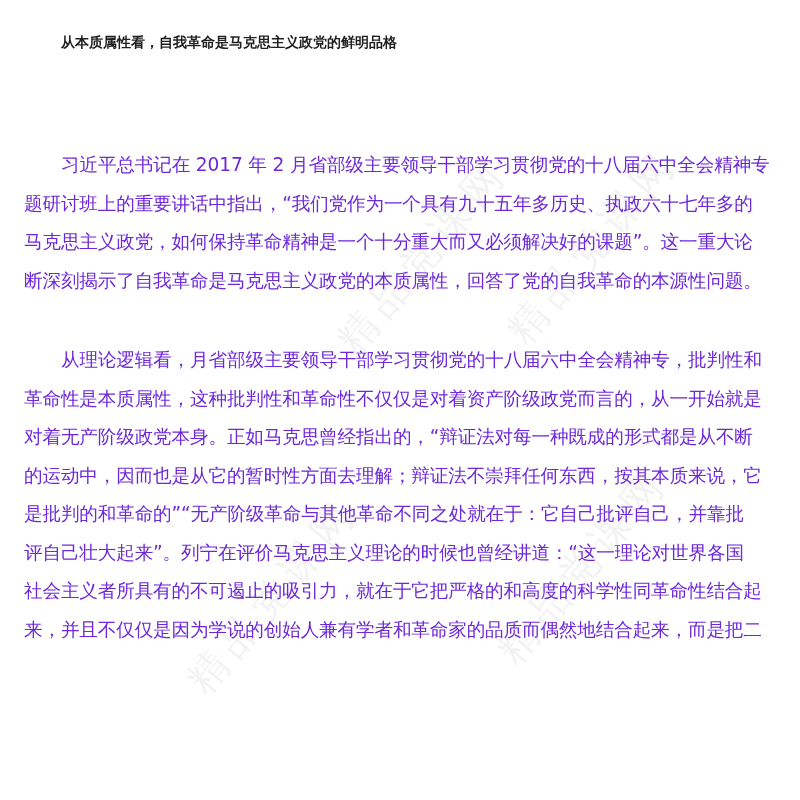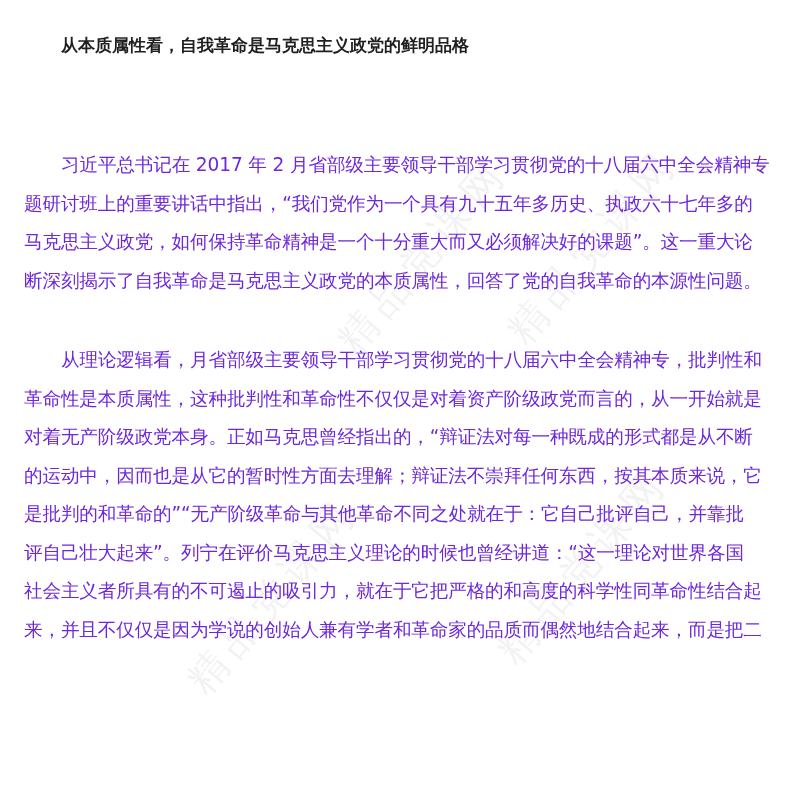--- a/index.html
+++ b/index.html
@@ -18,21 +18,21 @@
     .page {
       position: absolute;
       left: 24px;
       top: 0;
       width: 760px;
     }
     .title {
       position: absolute;
       left: 37px;
       top: 34px;
-      font-size: 17px;
+      font-size: 14px;
       font-weight: bold;
       color: #1f1f1f;
       white-space: nowrap;
       letter-spacing: 0px;
     }
     .para {
       position: absolute;
       left: 0;
       width: 760px;
       font-size: 18.6px;

